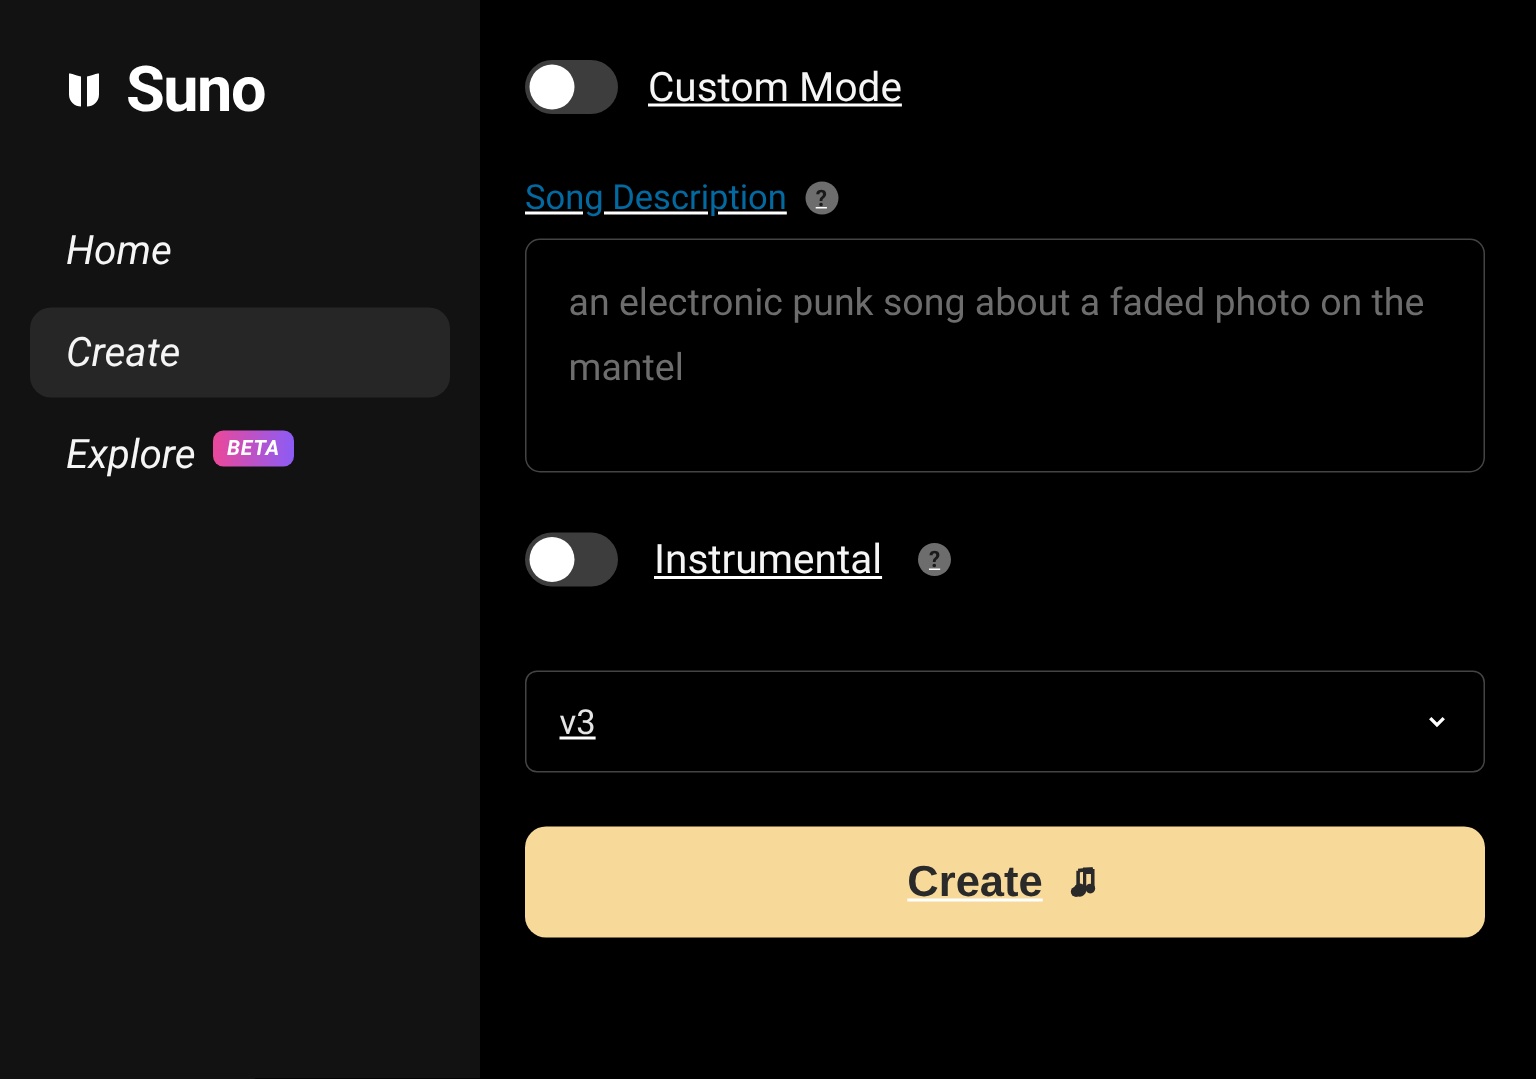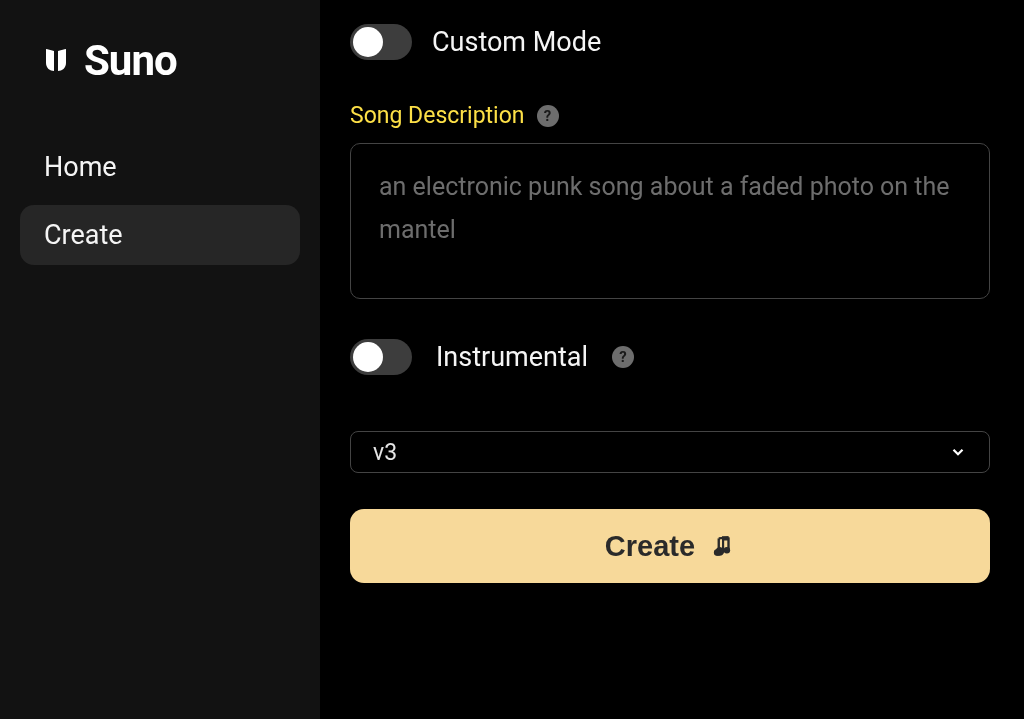--- a/index.html
+++ b/index.html
@@ -49,37 +49,39 @@
     .nav-item {
       padding: 14px 24px;
       font-size: 27px;
       font-weight: 400;
       border-radius: 14px;
       cursor: pointer;
       color: #f5f5f5;
       display: flex;
       align-items: flex-start;
       gap: 12px;
+      font-style: italic;
     }
     .nav-item.active {
       background: #262626;
     }
     .beta-badge {
       font-size: 14px;
       font-weight: 700;
       padding: 4px 9px;
       border-radius: 7px;
       background: linear-gradient(90deg, #ec4899, #8b5cf6);
       color: #fff;
       letter-spacing: 0.5px;
     }
     .main {
       flex: 1;
       background: #000;
-      padding: 24px 30px;
+      padding: 40px 30px;
+      text-decoration: underline;
     }
     .row {
       display: flex;
       align-items: center;
       gap: 20px;
       margin-bottom: 42px;
     }
     .toggle {
       width: 62px;
       height: 36px;
@@ -103,21 +105,21 @@
       color: #f5f5f5;
     }
     .section-label-row {
       display: flex;
       align-items: center;
       gap: 12px;
       margin-bottom: 14px;
     }
     .section-label {
       font-size: 23px;
-      color: #fde047;
+      color: #0369a1;
       font-weight: 400;
     }
     .help-icon {
       width: 22px;
       height: 22px;
       border-radius: 50%;
       background: #6d6d6d;
       color: #1a1a1a;
       display: flex;
       align-items: center;
@@ -145,21 +147,21 @@
       color: #6d6d6d;
     }
     .instrumental-row {
       display: flex;
       align-items: center;
       gap: 24px;
       margin-bottom: 56px;
     }
     .version-select {
       width: 640px;
-      height: 42px;
+      height: 68px;
       border: 1px solid #444;
       border-radius: 8px;
       background: #000;
       padding: 0 22px;
       display: flex;
       align-items: center;
       justify-content: space-between;
       font-size: 23px;
       color: #e5e5e5;
       cursor: pointer;
@@ -207,20 +209,24 @@
       </svg>
     </span>
     <span class="logo-text">Suno</span>
   </div>
   <nav class="nav">
     <div class="nav-item">
       <span>Home</span>
     </div>
     <div class="nav-item active">
       <span>Create</span>
+    </div>
+    <div class="nav-item">
+      <span>Explore</span>
+      <span class="beta-badge">BETA</span>
     </div>
   </nav>
 </div>
 
 <div class="main">
   <div class="row">
     <div class="toggle">
       <div class="toggle-knob"></div>
     </div>
     <span class="row-label">Custom Mode</span>

